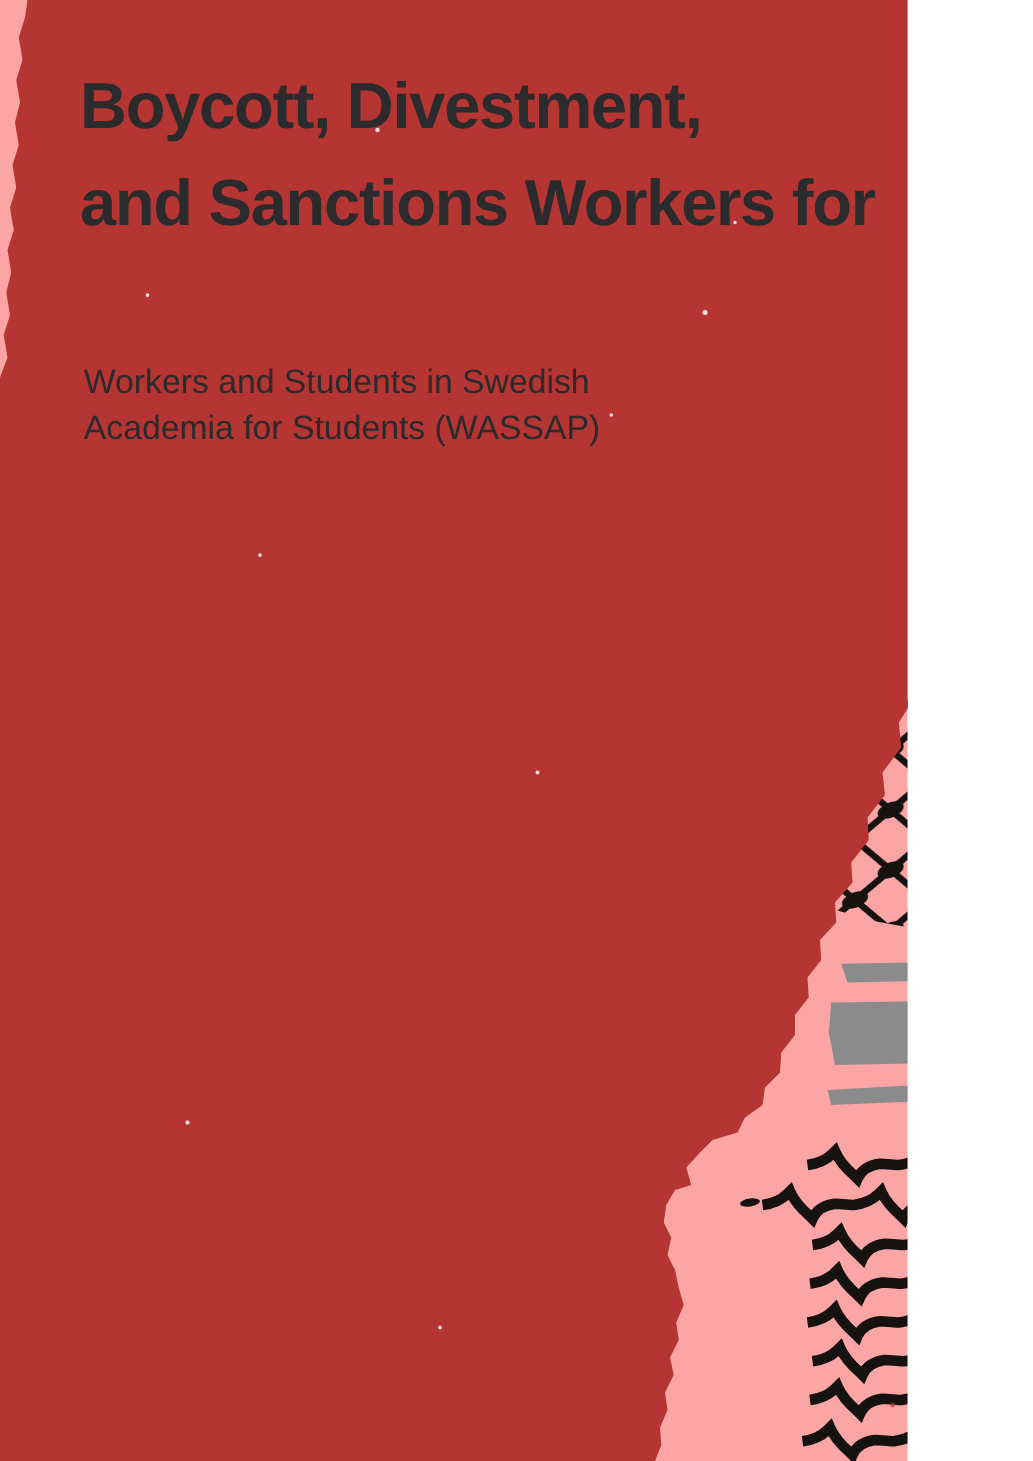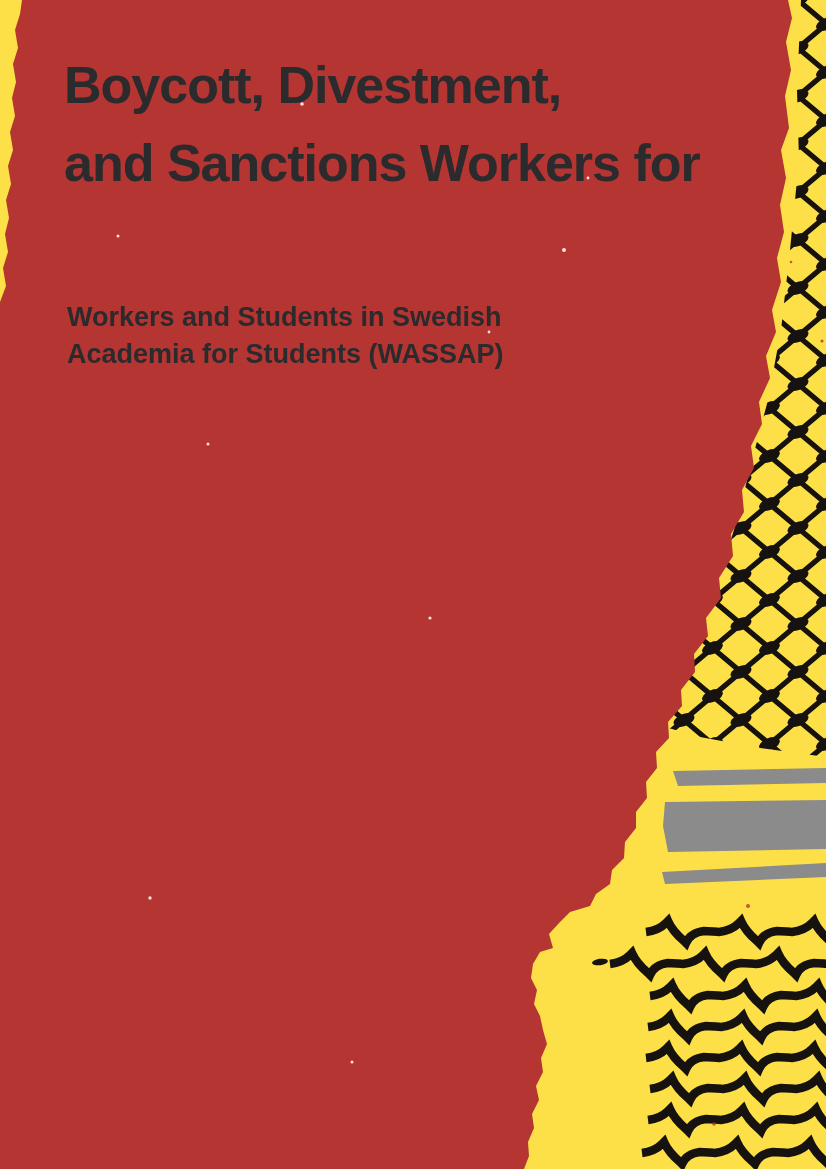--- a/index.html
+++ b/index.html
@@ -1,20 +1,20 @@
 <!DOCTYPE html>
 <html><head>
 <meta charset="utf-8">
 <style>
   html, body { margin: 0; padding: 0; background: #ffffff; }
   .page {
     position: relative;
-    width: 826px;
+    width: 726px;
     height: 1169px;
-    background: #fde047;
+    background: #fca5a5;
     overflow: hidden;
     font-family: "Liberation Sans", sans-serif;
   }
   .art {
     position: absolute;
     inset: 0;
     width: 826px;
     height: 1169px;
     display: block;
   }
@@ -29,24 +29,23 @@
     letter-spacing: -1px;
     color: #2b2a2d;
     white-space: nowrap;
   }
   .subtitle {
     position: absolute;
     left: 67px;
     top: 287px;
     font-size: 27px;
     line-height: 37px;
-    font-weight: 700;
+    font-weight: 400;
     color: #2b2a2d;
     white-space: nowrap;
-    margin-top: 12px;
   }
   .date {
     position: absolute;
     left: 67px;
     top: 1074px;
     font-size: 27px;
     line-height: 37px;
     font-weight: 400;
     color: #2b2a2d;
     white-space: nowrap;

